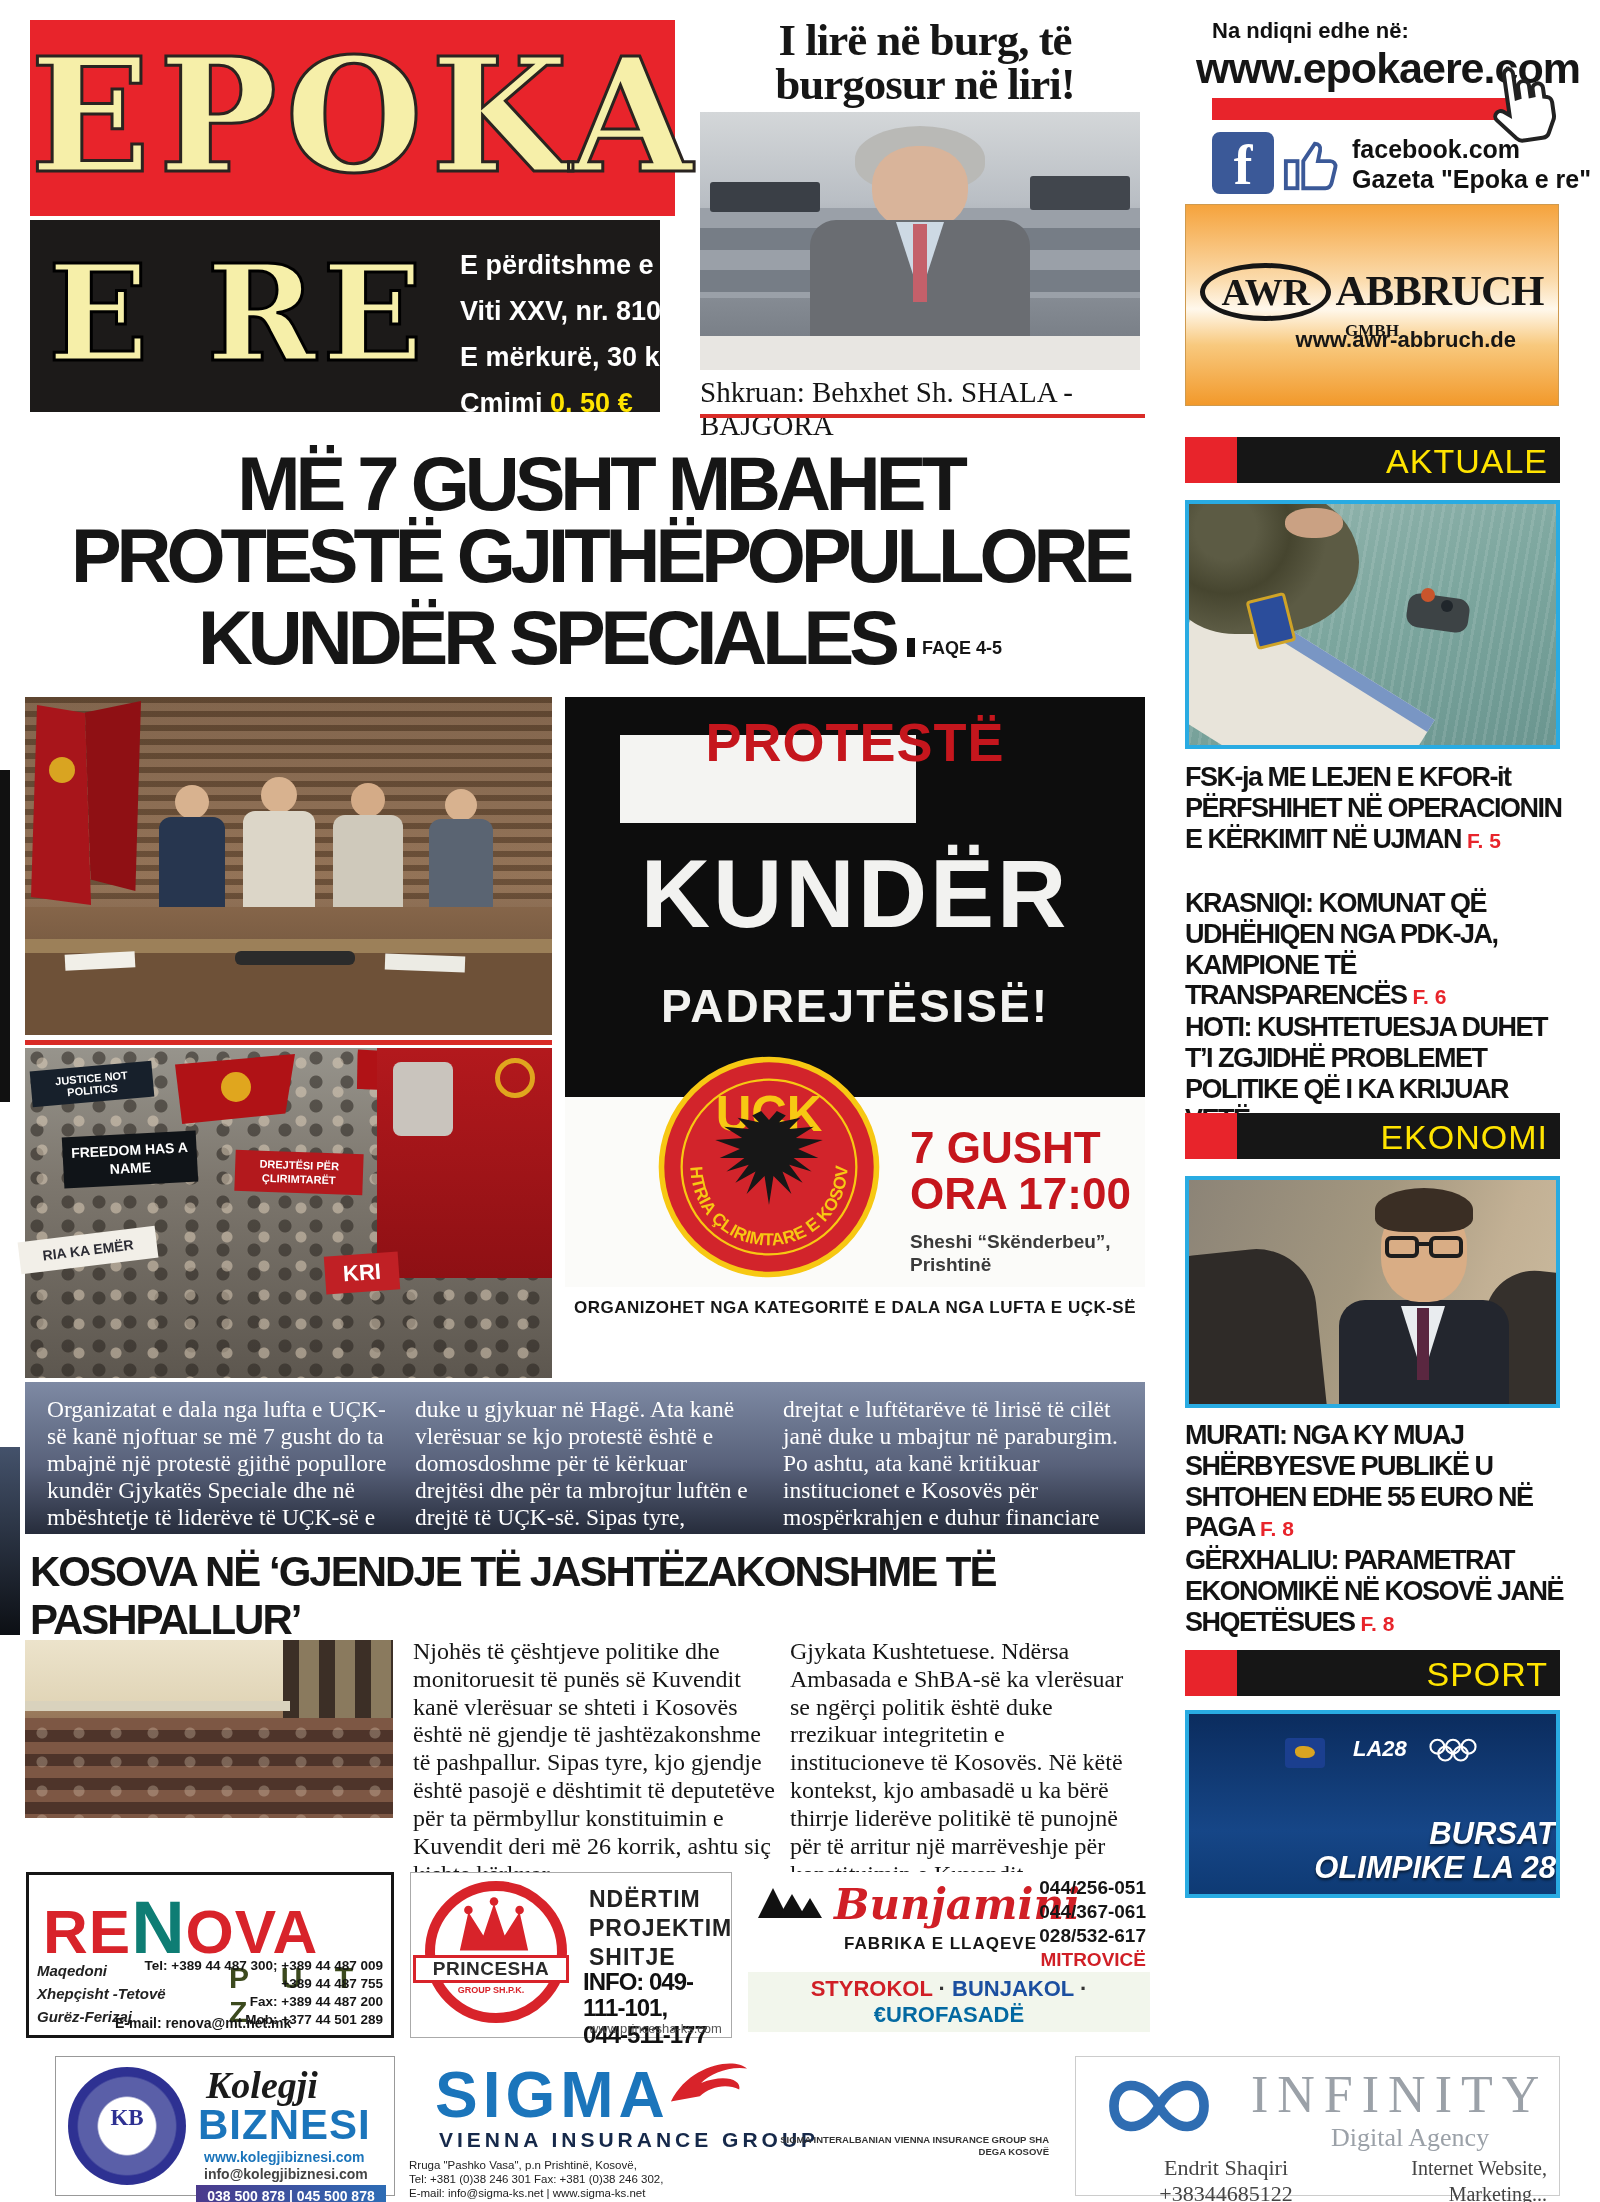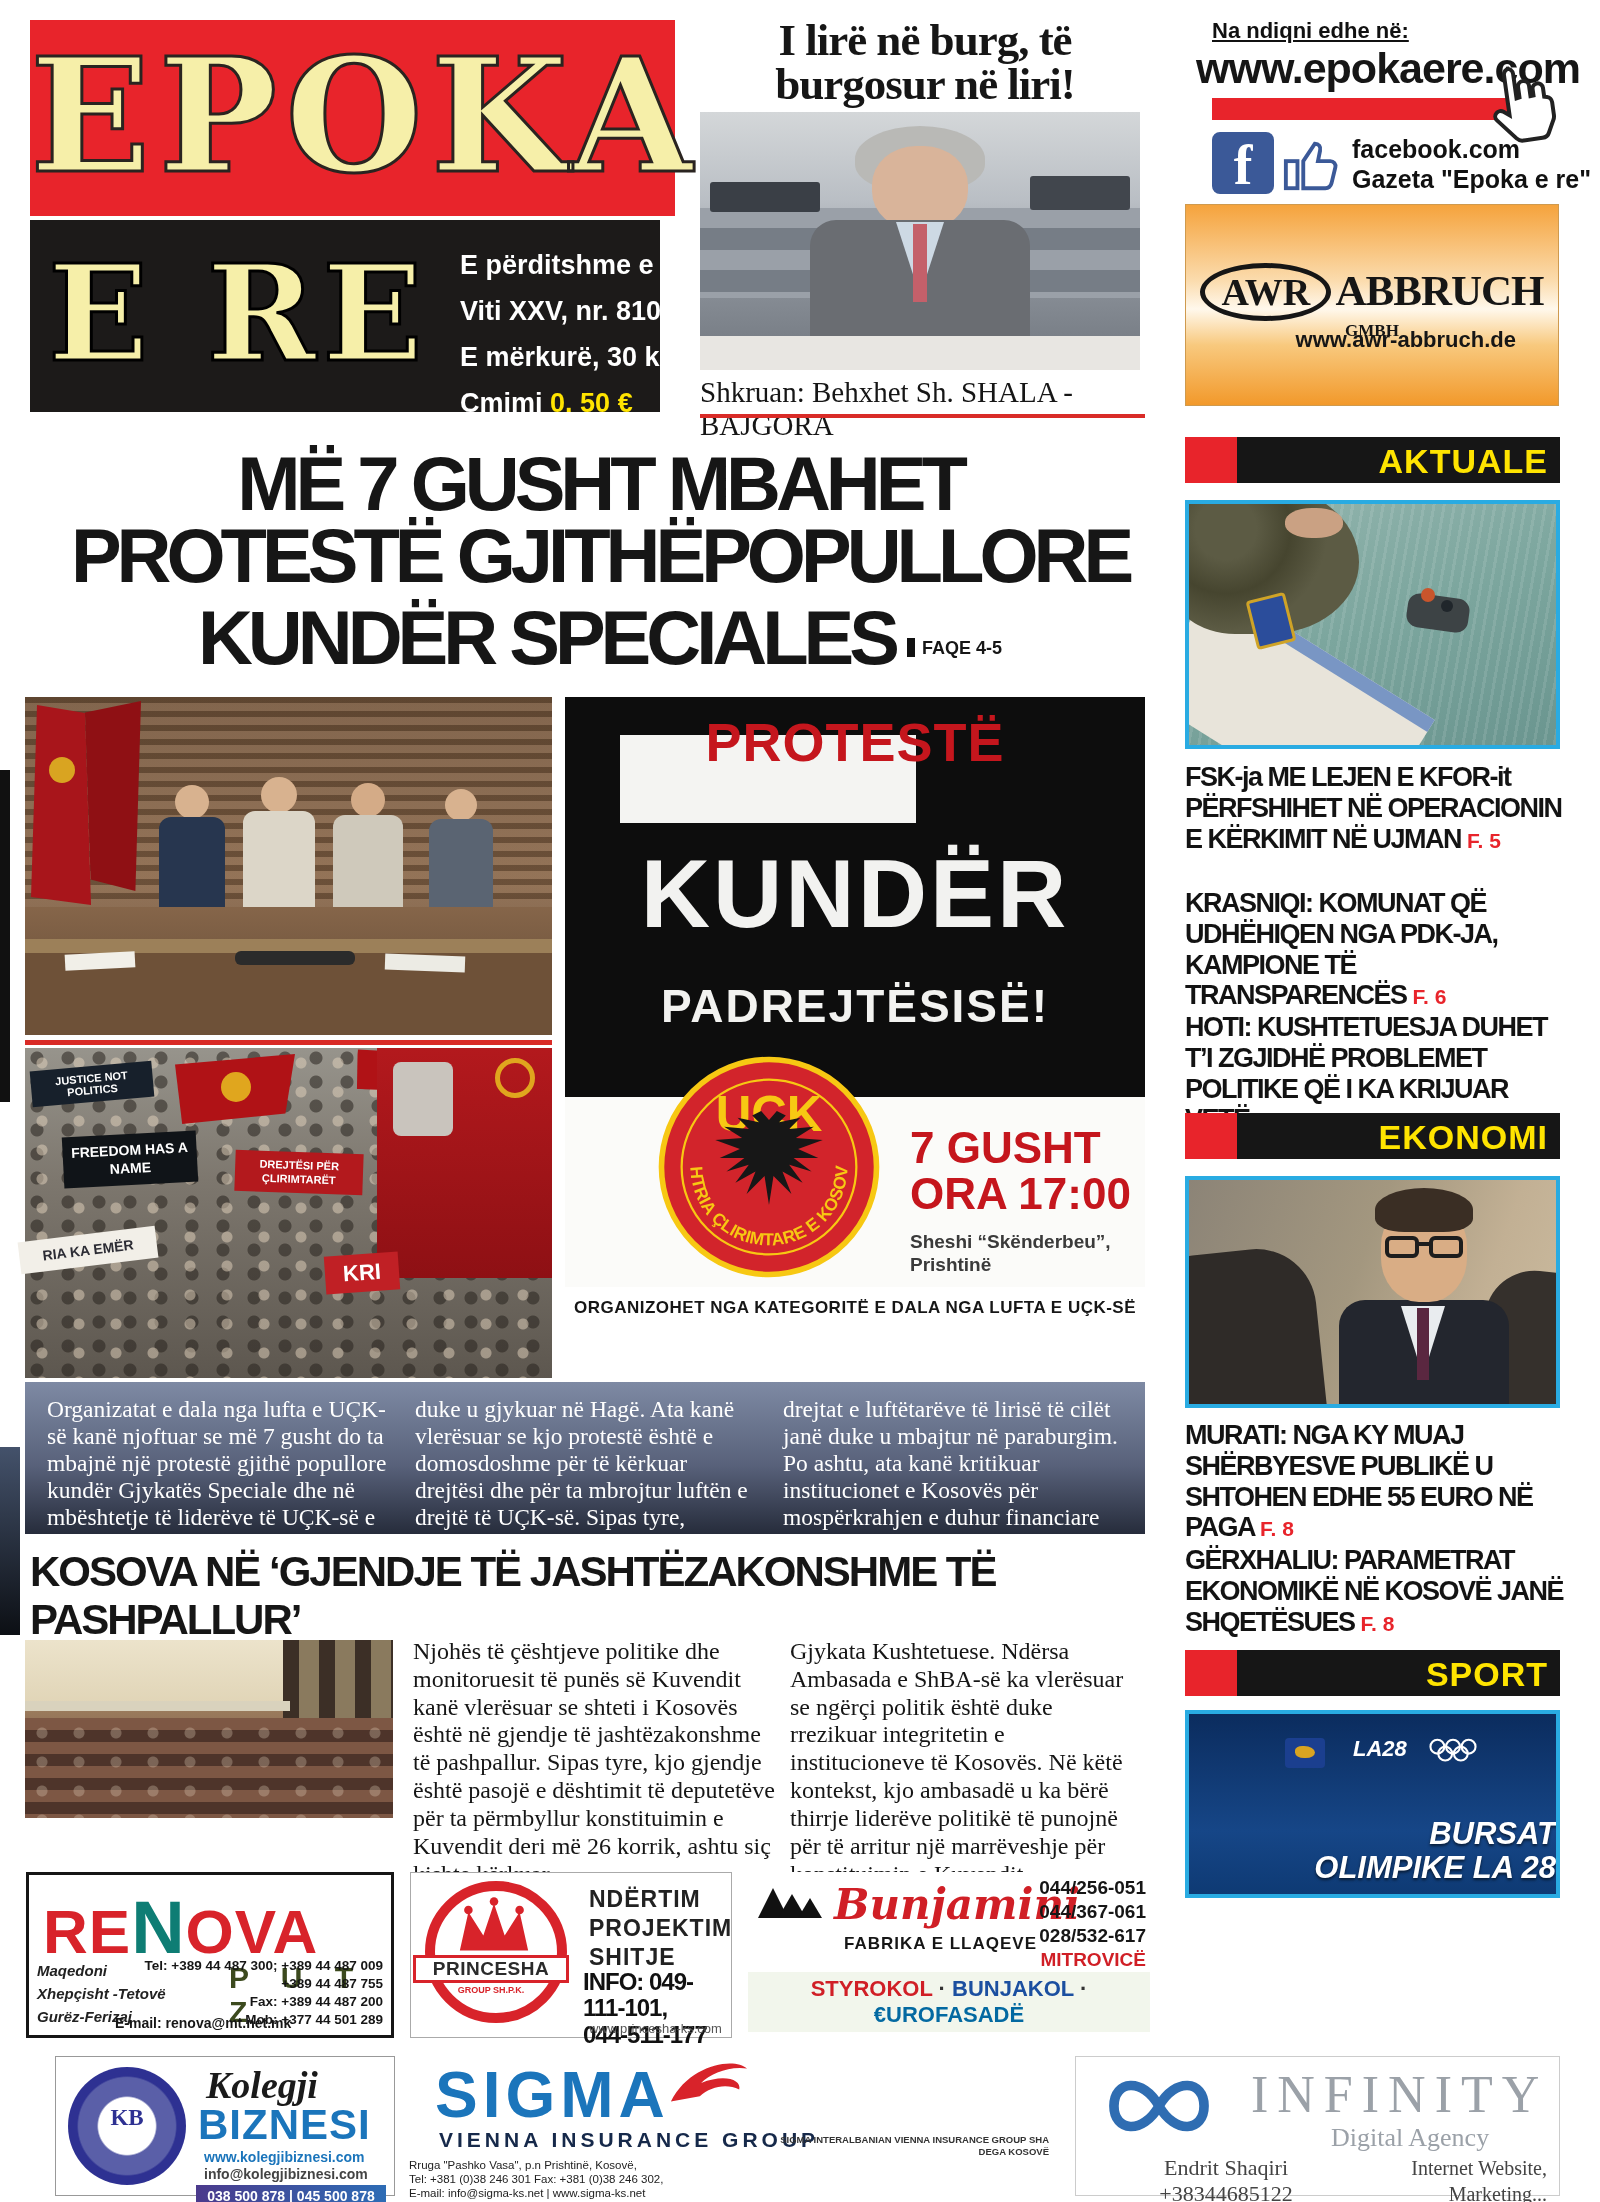--- a/index.html
+++ b/index.html
@@ -14,21 +14,21 @@
   .mast-black .ere{position:absolute;left:18px;top:6px;font-family:"DejaVu Serif",serif;font-weight:bold;
       font-size:132px;line-height:176px;color:#f6efa9;letter-spacing:6px;-webkit-text-stroke:3px #000;}
   .mast-info{position:absolute;left:430px;top:22px;color:#fff;font-weight:bold;font-size:27px;line-height:46px;white-space:nowrap;}
   .yellow{color:#ffe400;}
   
   .topstory-h{left:690px;top:18px;width:470px;text-align:center;font-family:"Liberation Serif",serif;
       font-weight:bold;font-size:45px;line-height:0.98;color:#161616;letter-spacing:-1px;}
   .pgref{font-weight:bold;font-size:18px;color:#161616;letter-spacing:0;}
   .marker{display:inline-block;width:8px;height:19px;background:#111;margin-right:7px;vertical-align:-3px;}
   
-  .follow-label{left:1212px;top:18px;font-weight:bold;font-size:22px;color:#111;text-decoration:underline;}
+  .follow-label{left:1212px;top:18px;font-weight:bold;font-size:22px;color:#111;}
   .follow-web{left:1196px;top:44px;width:364px;text-align:center;font-weight:bold;font-size:43px;letter-spacing:-1px;color:#161616;}
   .follow-bar{left:1212px;top:98px;width:295px;height:22px;background:#e8242b;}
   .fb-f{left:1212px;top:132px;width:62px;height:62px;background:#3b5998;border-radius:8px;color:#fff;
       font-weight:bold;font-size:56px;text-align:center;line-height:66px;font-family:"Liberation Serif",serif;}
   .fb-text{left:1352px;top:134px;font-weight:bold;font-size:25px;line-height:30px;color:#111;}
   
   .awr{left:1185px;top:204px;width:372px;height:200px;border:1px solid #cf9a4e;
        background:linear-gradient(180deg,#f5a33c 0%,#fbdcae 38%,#fff8ec 52%,#f8c97e 70%,#f2992b 100%);}
   .awr-row{position:absolute;left:0;top:58px;width:100%;text-align:center;color:#161616;}
   .awr-oval{display:inline-block;border:5px solid #161616;border-radius:50%;padding:2px 16px;
@@ -37,21 +37,21 @@
   .awr-gmbh{font-family:"Liberation Serif",serif;font-weight:bold;font-size:17px;}
   .awr-web{position:absolute;right:42px;top:122px;font-weight:bold;font-size:22px;color:#161616;}
   
   .main-h{left:60px;top:448px;width:1080px;text-align:center;font-weight:bold;font-size:76px;
       line-height:0.95;letter-spacing:-5px;color:#161616;}
   .main-h .l3row{display:flex;justify-content:center;align-items:flex-end;gap:12px;}
   .main-h .pgref{letter-spacing:0;}
   
   .secbar{left:1185px;width:375px;height:46px;display:flex;background:#161616;}
   .secbar-red{width:52px;background:#e8242b;}
-  .secbar-label{flex:1;color:#ffe400;font-weight:bold;font-size:34px;text-align:right;padding:5px 12px 0 0;letter-spacing:1px;}
+  .secbar-label{flex:1;color:#ffe400;font-weight:normal;font-size:34px;text-align:right;padding:5px 12px 0 0;letter-spacing:1px;}
   .photo-frame{border:4px solid #29abe2;box-sizing:border-box;overflow:hidden;}
   .sb-story{left:1185px;width:380px;font-weight:bold;font-size:27px;line-height:1.14;letter-spacing:-1.5px;color:#131313;}
   .sb-ref{color:#e8242b;font-size:21px;letter-spacing:0;white-space:nowrap;}
   
   .poster{left:565px;top:697px;width:580px;height:590px;}
   .poster-black{position:absolute;left:0;top:0;width:100%;height:400px;background:#0d0d0d;}
   .poster-white-box{position:absolute;left:55px;top:38px;width:296px;height:88px;background:#f4f4f2;}
   .poster-l1{position:absolute;left:0;top:14px;width:100%;text-align:center;font-weight:bold;font-size:54px;color:#c5161d;letter-spacing:1px;}
   .poster-l2{position:absolute;left:0;top:142px;width:100%;text-align:center;font-weight:bold;font-size:96px;color:#f2f2f0;letter-spacing:3px;}
   .poster-l3{position:absolute;left:0;top:282px;width:100%;text-align:center;font-weight:bold;font-size:46px;color:#f2f2f0;letter-spacing:2px;}

